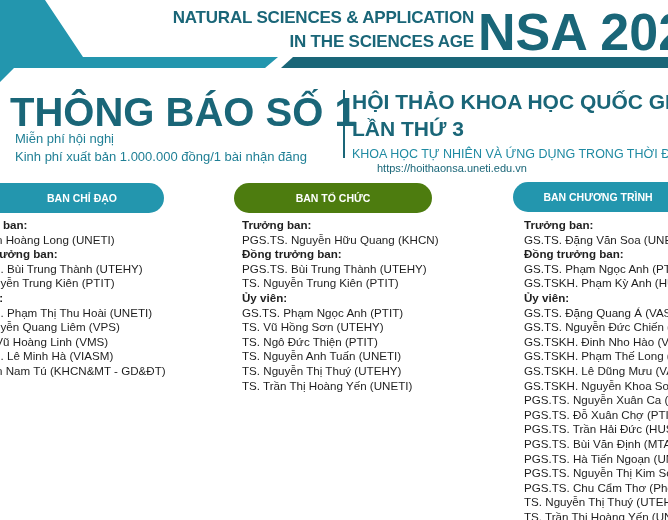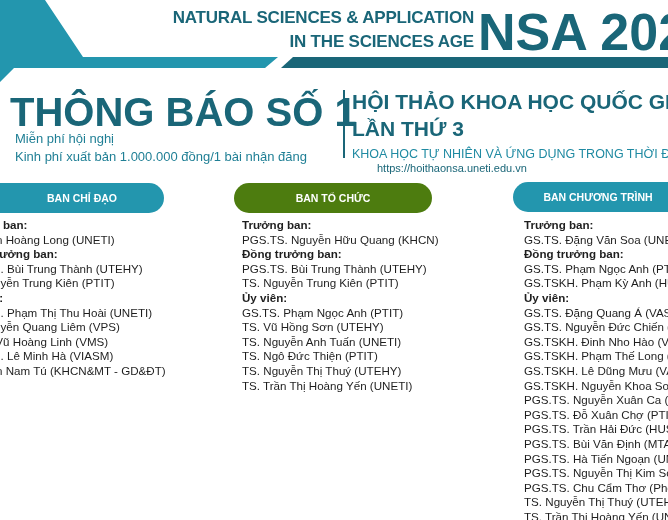--- a/index.html
+++ b/index.html
@@ -69,22 +69,22 @@
   </div>
 <div class="col" id="col1" style="left:242px;top:218px;">
     <div class="role">Trưởng ban:</div>
     <div>PGS.TS. Nguyễn Hữu Quang (KHCN)</div>
     <div class="role">Đồng trưởng ban:</div>
     <div>PGS.TS. Bùi Trung Thành (UTEHY)</div>
     <div>TS. Nguyễn Trung Kiên (PTIT)</div>
     <div class="role">Ủy viên:</div>
     <div>GS.TS. Phạm Ngọc Anh (PTIT)</div>
     <div>TS. Vũ Hồng Sơn (UTEHY)</div>
+    <div>TS. Ngô Đức Thiện (PTIT)</div>
     <div>TS. Nguyễn Anh Tuấn (UNETI)</div>
-    <div>TS. Ngô Đức Thiện (PTIT)</div>
     <div>TS. Nguyễn Thị Thuý (UTEHY)</div>
     <div>TS. Trần Thị Hoàng Yến (UNETI)</div>
   </div>
 <div class="col" id="col2" style="left:524px;top:218px;">
     <div class="role">Trưởng ban:</div>
     <div>GS.TS. Đặng Văn Soa (UNETI)</div>
     <div class="role">Đồng trưởng ban:</div>
     <div>GS.TS. Phạm Ngọc Anh (PTIT)</div>
     <div>GS.TSKH. Phạm Kỳ Anh (HUS)</div>
     <div class="role">Ủy viên:</div>

